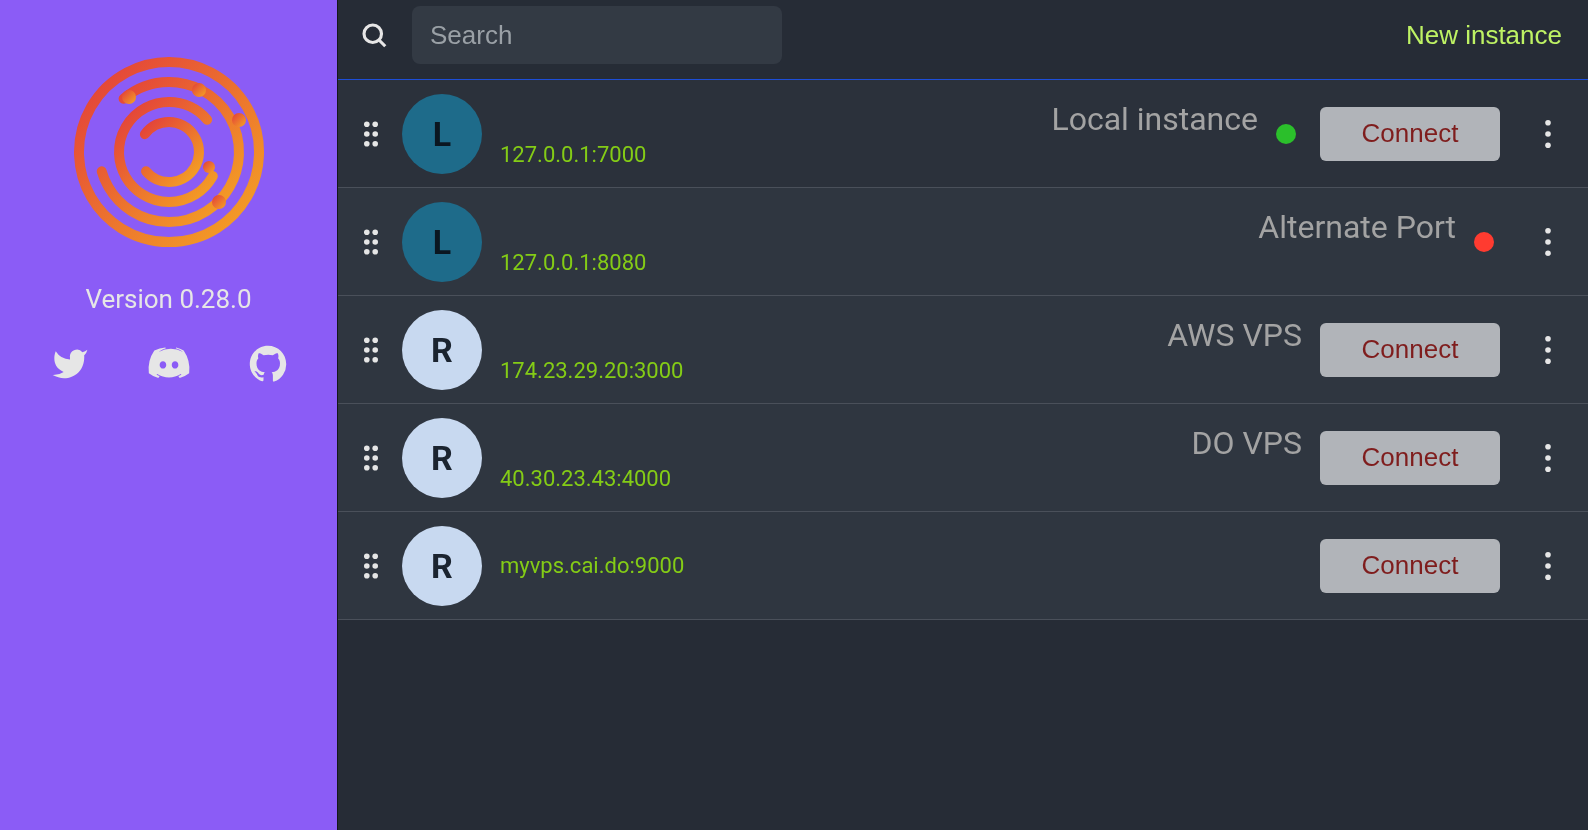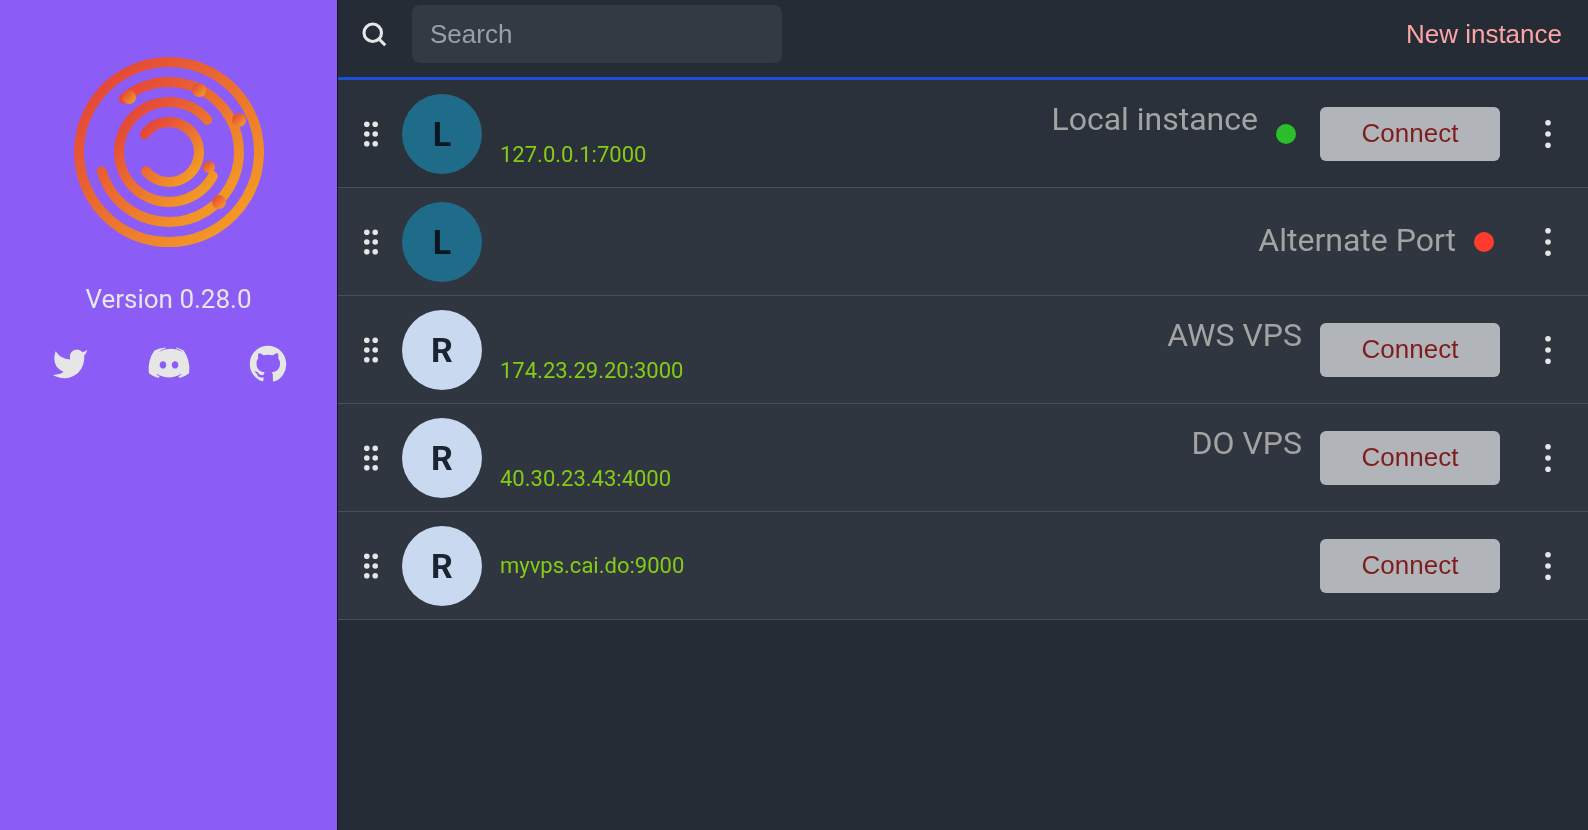--- a/index.html
+++ b/index.html
@@ -43,21 +43,21 @@
       background: #262c36;
       display: flex;
       flex-direction: column;
     }
     .topbar {
       height: 80px;
       display: flex;
       align-items: center;
       padding: 0 26px 9px 16px;
       gap: 18px;
-      border-bottom: 3px solid #1d4ed8;
+      border-bottom: 1px solid #1d4ed8;
     }
     .search-icon-wrap {
       width: 40px; height: 40px;
       display:flex; align-items:center; justify-content:center;
     }
     .search-box {
       width: 370px;
       height: 58px;
       background: #333a44;
       border: none;
@@ -65,21 +65,21 @@
       padding: 0 18px;
       font-size: 26px;
       color: #e6e6e6;
       outline: none;
     }
     .search-box::placeholder { color: #9aa0a6; }
     .topbar-spacer { flex: 1; }
     .new-instance {
       background: transparent;
       border: none;
-      color: #fca5a5;
+      color: #bef264;
       font-size: 26px;
       font-weight: 500;
       cursor: pointer;
     }
 
     
     .instances { display:flex; flex-direction:column; }
     .instance-row {
       display: flex;
       align-items: center;
@@ -237,20 +237,21 @@
             <circle cx="9" cy="3" r="2"></circle>
             <circle cx="3" cy="10" r="2"></circle>
             <circle cx="9" cy="10" r="2"></circle>
             <circle cx="3" cy="17" r="2"></circle>
             <circle cx="9" cy="17" r="2"></circle>
           </svg>
         </div>
         <div class="avatar local">L</div>
         <div class="instance-text">
           <div class="instance-name">Alternate Port</div>
+          <div class="instance-addr">127.0.0.1:8080</div>
         </div>
         <div class="status-dot red"></div>
         <div class="row-menu">
           <svg width="8" height="28" viewBox="0 0 4 20">
             <circle cx="2" cy="2" r="2"></circle>
             <circle cx="2" cy="10" r="2"></circle>
             <circle cx="2" cy="18" r="2"></circle>
           </svg>
         </div>
       </div>

